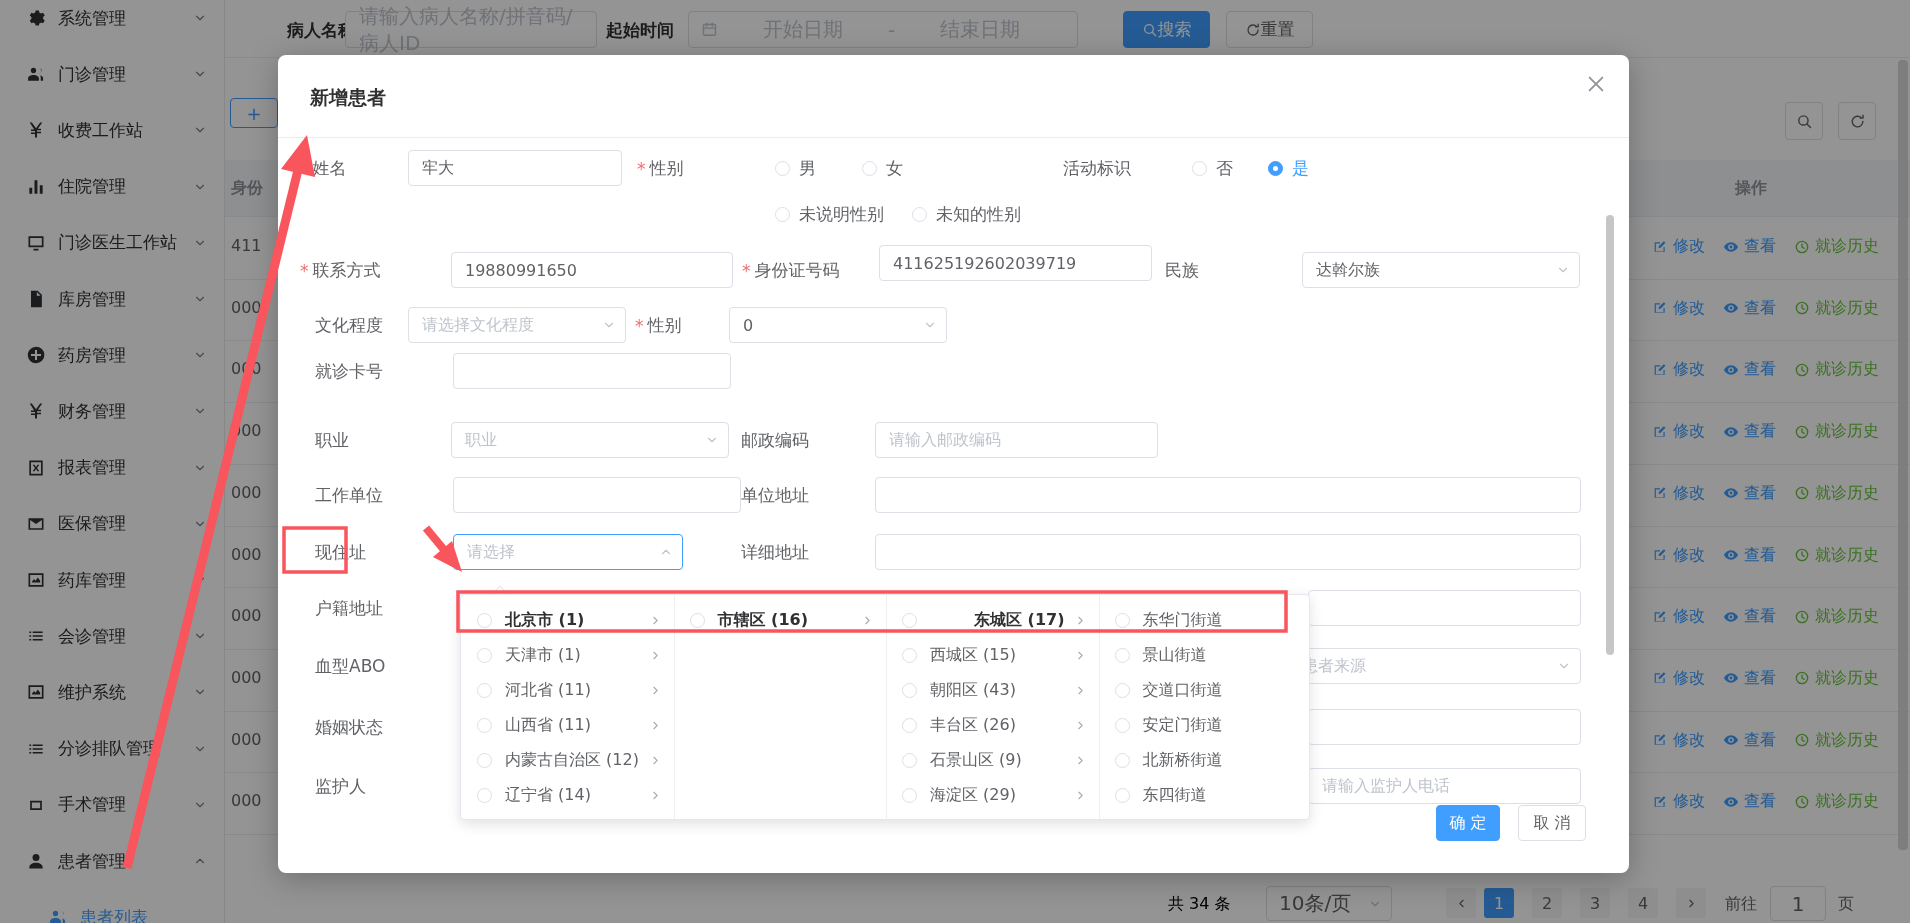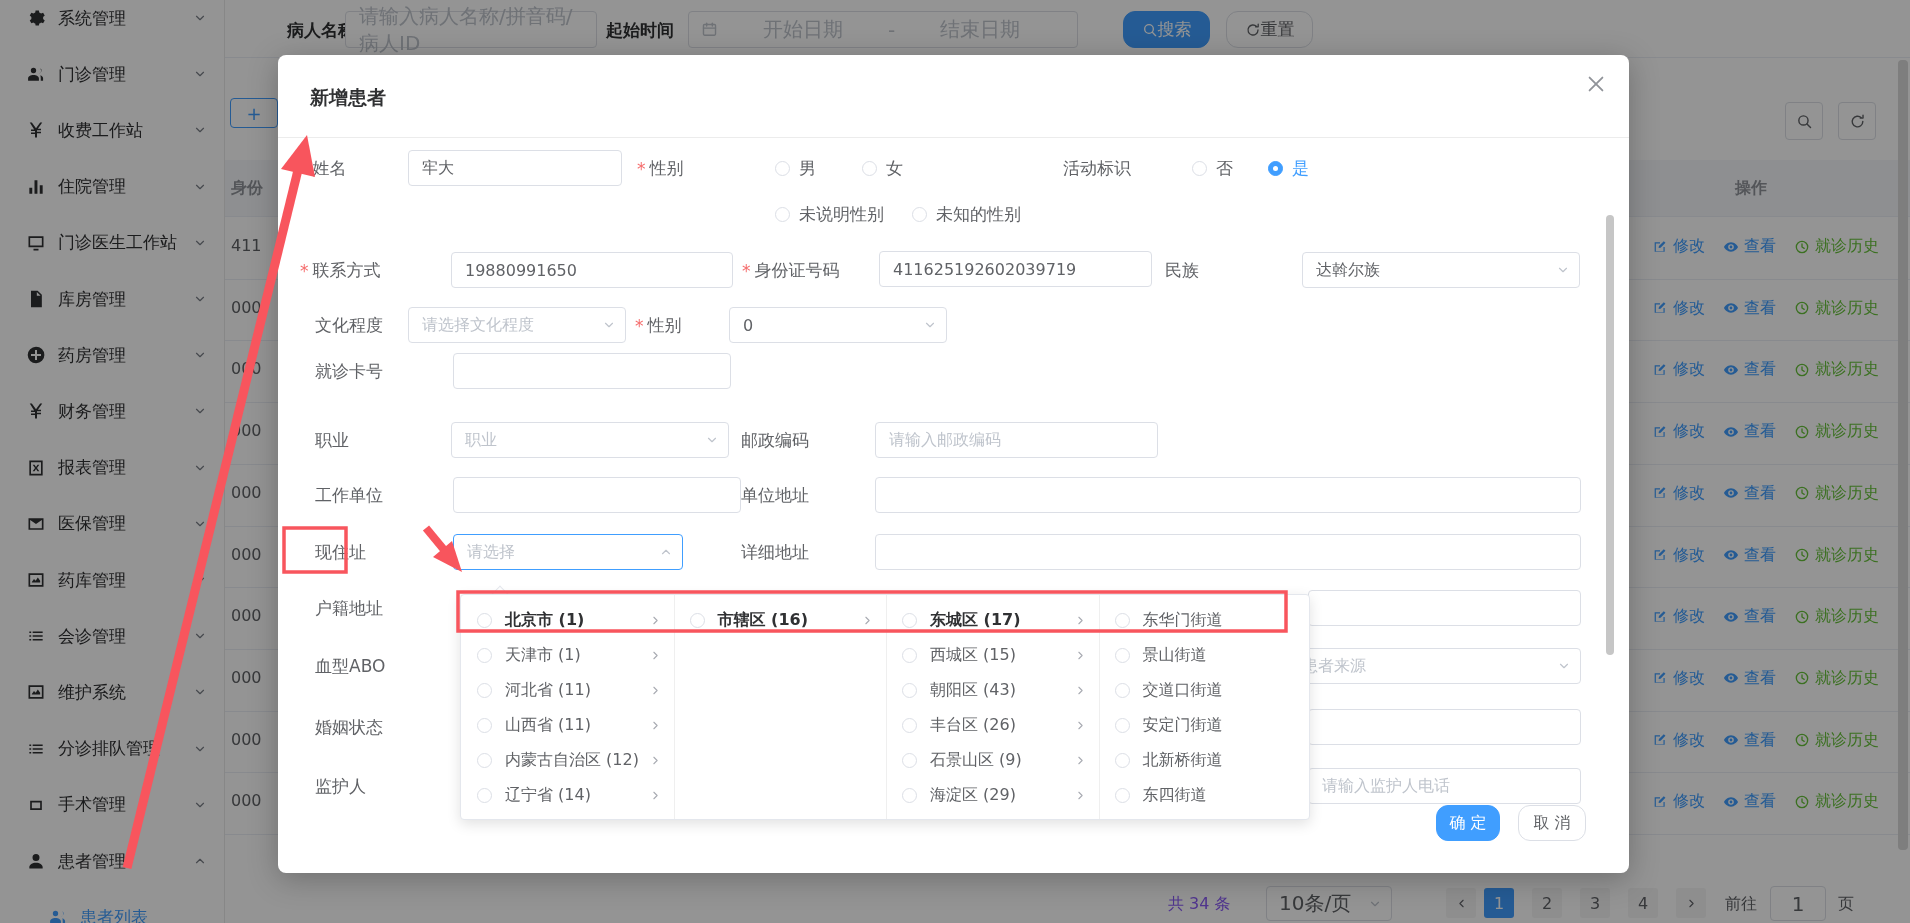--- a/index.html
+++ b/index.html
@@ -10,21 +10,21 @@
   .side-item{position:absolute;left:0;width:225px;height:56px;display:flex;align-items:center;cursor:pointer;color:#303133;font-size:17px;}
   .side-item .ic{width:20px;height:20px;margin-left:26px;flex:none;color:#303133;}
   .side-item .lbl{margin-left:12px;white-space:nowrap;}
   .side-item .chev{position:absolute;right:18px;color:#7a7f87;width:14px;height:14px;}
   .side-sub{color:#409eff;}
   .side-sub .ic{margin-left:48px;color:#409eff;}
   #topbar{left:225px;top:0;width:1685px;height:58px;background:#fff;border-bottom:1px solid #ebeef5;}
   .tb-label{font-weight:700;color:#303133;font-size:17px;}
   .box{border:1px solid #dcdfe6;border-radius:4px;background:#fff;display:flex;align-items:center;box-sizing:border-box;font-size:20px;color:#606266;}
   .ph{color:#bfc4cc;}
-  .btn{display:flex;align-items:center;justify-content:center;border-radius:12px;font-size:17px;cursor:pointer;box-sizing:border-box;}
+  .btn{display:flex;align-items:center;justify-content:center;border-radius:4px;font-size:17px;cursor:pointer;box-sizing:border-box;}
   .btn-primary{background:#409eff;color:#fff;border:1px solid #409eff;}
   .btn-plain{background:#fff;color:#606266;border:1px solid #dcdfe6;}
   .hdr-band{left:225px;top:160px;width:1685px;height:57px;background:#f5f7fa;border-bottom:1px solid #ebeef5;}
   .hdr-txt{color:#909399;font-weight:700;font-size:16px;}
   .row-sep{position:absolute;left:225px;width:1685px;height:1px;background:#ebeef5;}
   .row-id{position:absolute;left:231px;width:46px;height:24px;overflow:hidden;font-size:16px;color:#606266;white-space:nowrap;}
   .row-actions{position:absolute;display:flex;align-items:center;gap:18px;font-size:16px;white-space:nowrap;}
   .act{display:flex;align-items:center;gap:5px;cursor:pointer;}
   .act .ic{width:16px;height:16px;}
   .act-blue{color:#409eff;} .act-green{color:#67c23a;}
@@ -639,21 +639,21 @@
       </span>
   </div>
   <div class="icon-btn" style="left:1838px;top:102px;">
     <span class="ic">
         <svg viewBox="0 0 24 24" fill="none" stroke="currentColor" stroke-width="2" stroke-linecap="round" stroke-linejoin="round">
           <path d="M19.5 12a7.5 7.5 0 1 1-2.1-5.2M19.8 3.2v4h-4"></path>
         </svg>
       </span>
   </div>
 
-  <div class="abs" style="left:1168px;top:894px;font-size:16px;color:#8b5cf6;">共 34 条</div>
+  <div class="abs" style="left:1168px;top:894px;font-size:16px;color:#000000;">共 34 条</div>
   <div class="abs box" style="left:1266px;top:886px;width:126px;height:35px;padding:0 12px;">
     <span>10条/页</span>
     <span class="chev-r ic">
         <svg viewBox="0 0 24 24" fill="none" stroke="currentColor" stroke-width="2" stroke-linecap="round" stroke-linejoin="round">
           <path d="M6 9l6 6 6-6"></path>
         </svg>
       </span>
   </div>
   <div class="pg-num" style="left:1446px;">
       <span class="ic" style="width:13px;height:13px;">
@@ -721,21 +721,21 @@
     <div class="radio checked" style="left:990px;top:102px;">
         <span class="rc"></span>
         <span>是</span>
       </div>
 
     <div class="m-label req" style="left:22px;top:204px;">联系方式</div>
     <div class="ipt" style="left:173px;top:197px;width:282px;">
         <span>19880991650</span>
       </div>
     <div class="m-label req" style="left:464px;top:204px;">身份证号码</div>
-    <div class="ipt" style="left:601px;top:196px;width:273px;">
+    <div class="ipt" style="left:601px;top:190px;width:273px;">
         <span>411625192602039719</span>
       </div>
     <div class="m-label" style="left:887px;top:204px;">民族</div>
     <div class="ipt" style="left:1024px;top:197px;width:278px;">
         <span>达斡尔族</span>
         <span class="chev-r ic">
           <svg viewBox="0 0 24 24" fill="none" stroke="currentColor" stroke-width="2" stroke-linecap="round" stroke-linejoin="round">
             <path d="M6 9l6 6 6-6"></path>
           </svg>
         </span>
@@ -897,21 +897,21 @@
       <div class="casc-opt active" style="left: 212.5px; width: 212.5px; top: 8px;">
         <span class="rc"></span>
         <span>市辖区 (16)</span>
         <span class="ic chev" style="width: 13px; height: 13px;">
           <svg viewBox="0 0 24 24" fill="none" stroke="currentColor" stroke-width="2" stroke-linecap="round" stroke-linejoin="round">
             <path d="M9 6l6 6-6 6"></path>
           </svg>
         </span>
       </div>
       <div class="casc-col-sep" style="left: 425px;"></div>
-      <div class="casc-opt active" style="left: 425px; width: 212.5px; top: 8px;">
+      <div class="casc-opt active" style="left: 425px; width: 212.5px; top: 8px; gap: 44px;">
         <span class="rc"></span>
         <span>东城区 (17)</span>
         <span class="ic chev" style="width: 13px; height: 13px;">
           <svg viewBox="0 0 24 24" fill="none" stroke="currentColor" stroke-width="2" stroke-linecap="round" stroke-linejoin="round">
             <path d="M9 6l6 6-6 6"></path>
           </svg>
         </span>
       </div>
       <div class="casc-opt" style="left: 425px; width: 212.5px; top: 43px; text-align: center;">
         <span class="rc"></span>

